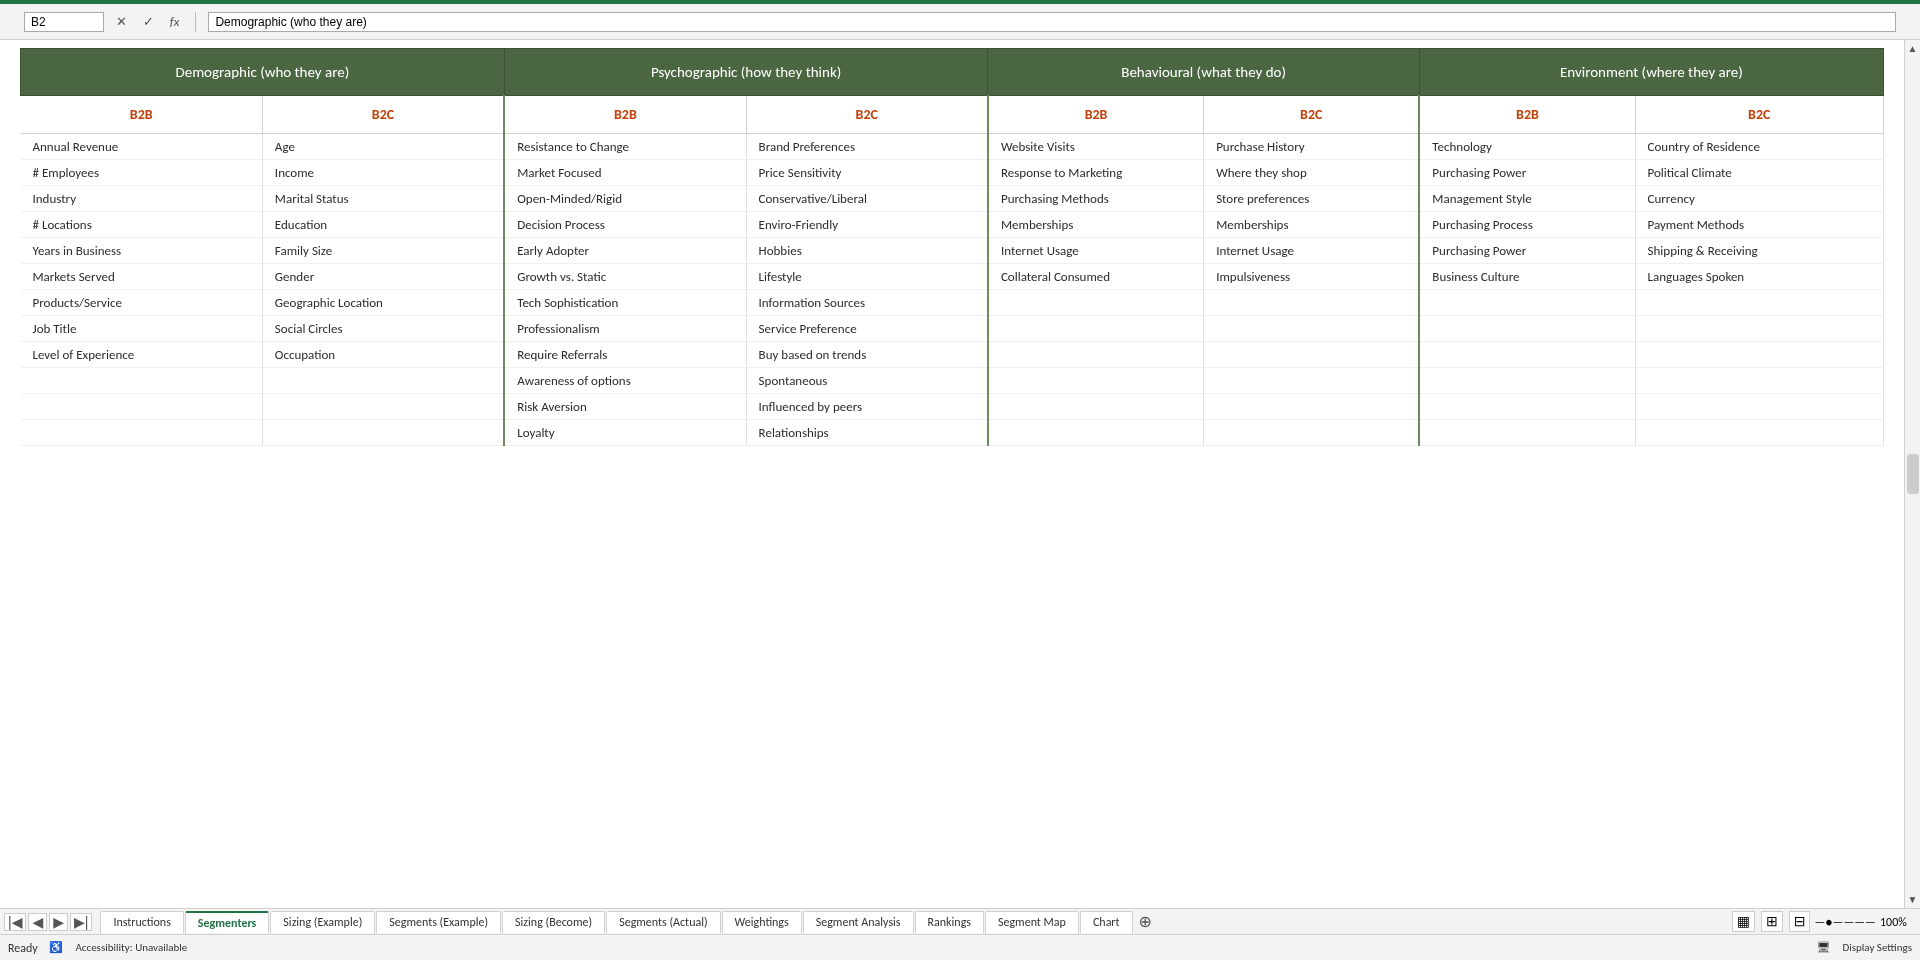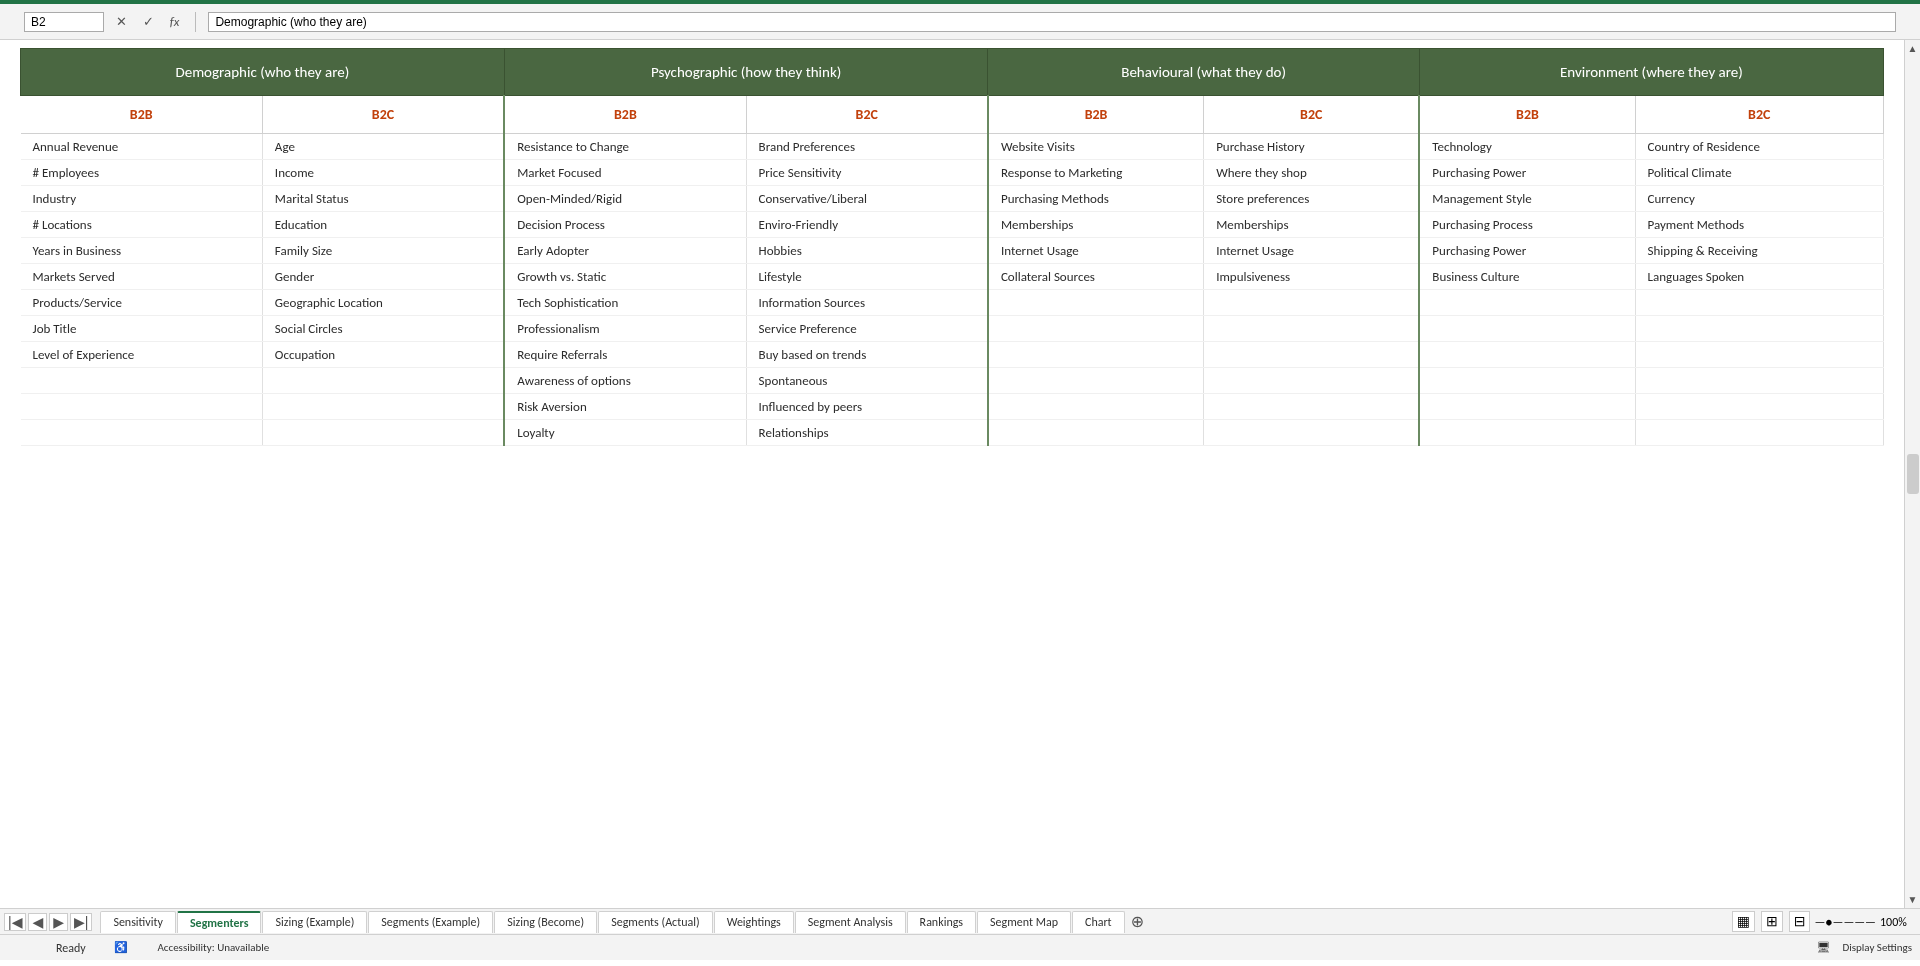--- a/index.html
+++ b/index.html
@@ -191,21 +191,21 @@
               <td class="data-cell col-sep bold">Internet Usage</td>
               <td class="data-cell bold">Internet Usage</td>
               <td class="data-cell col-sep">Purchasing Power</td>
               <td class="data-cell">Shipping &amp; Receiving</td>
             </tr>
             <tr>
               <td class="data-cell">Markets Served</td>
               <td class="data-cell">Gender</td>
               <td class="data-cell col-sep bold">Growth vs. Static</td>
               <td class="data-cell bold">Lifestyle</td>
-              <td class="data-cell col-sep bold">Collateral Sources</td>
+              <td class="data-cell col-sep bold">Collateral Consumed</td>
               <td class="data-cell bold">Impulsiveness</td>
               <td class="data-cell col-sep">Business Culture</td>
               <td class="data-cell">Languages Spoken</td>
             </tr>
             <tr>
               <td class="data-cell">Products/Service</td>
               <td class="data-cell">Geographic Location</td>
               <td class="data-cell col-sep bold">Tech Sophistication</td>
               <td class="data-cell bold">Information Sources</td>
               <td class="data-cell col-sep bold"></td>
@@ -276,21 +276,21 @@
 </div>
 
 <div class="sheet-tabs">
   <div class="tab-nav">
     <button class="tab-nav-btn">|◀</button>
     <button class="tab-nav-btn">◀</button>
     <button class="tab-nav-btn">▶</button>
     <button class="tab-nav-btn">▶|</button>
   </div>
   <div id="tabs-container" style="display:flex; gap:1px;">
-      <div class="sheet-tab">Sensitivity</div>
+      <div class="sheet-tab">Instructions</div>
       <div class="sheet-tab active">Segmenters</div>
       <div class="sheet-tab">Sizing (Example)</div>
       <div class="sheet-tab">Segments (Example)</div>
       <div class="sheet-tab">Sizing (Become)</div>
       <div class="sheet-tab">Segments (Actual)</div>
       <div class="sheet-tab">Weightings</div>
       <div class="sheet-tab">Segment Analysis</div>
       <div class="sheet-tab">Rankings</div>
       <div class="sheet-tab">Segment Map</div>
       <div class="sheet-tab">Chart</div>
@@ -300,21 +300,21 @@
   <div style="display:flex; gap:6px; margin-right:4px;">
     <span style="cursor:pointer; font-size:14px; border:1px solid #ccc; padding:1px 4px; background:white;">▦</span>
     <span style="cursor:pointer; font-size:14px; border:1px solid #ccc; padding:1px 4px; background:white;">⊞</span>
     <span style="cursor:pointer; font-size:14px; border:1px solid #ccc; padding:1px 4px; background:white;">⊟</span>
   </div>
   <span style="font-size:12px; margin-right:4px; cursor:pointer;">—●————</span>
   <span style="font-size:12px; min-width:36px;">100%</span>
 </div>
 
 <div class="status-bar">
-  <div style="display:flex; align-items:center; gap:29px;margin-left:48px;">
+  <div style="display:flex; align-items:center; gap:12px;">
     <span>Ready</span>
     <span style="font-size:11px;">♿</span>
     <span style="font-size:11px;">Accessibility: Unavailable</span>
   </div>
   <div class="status-right">
     <span style="cursor:pointer; font-size:11px;">🖥</span>
     <span style="cursor:pointer; font-size:11px;">Display Settings</span>
   </div>
 </div>
 

